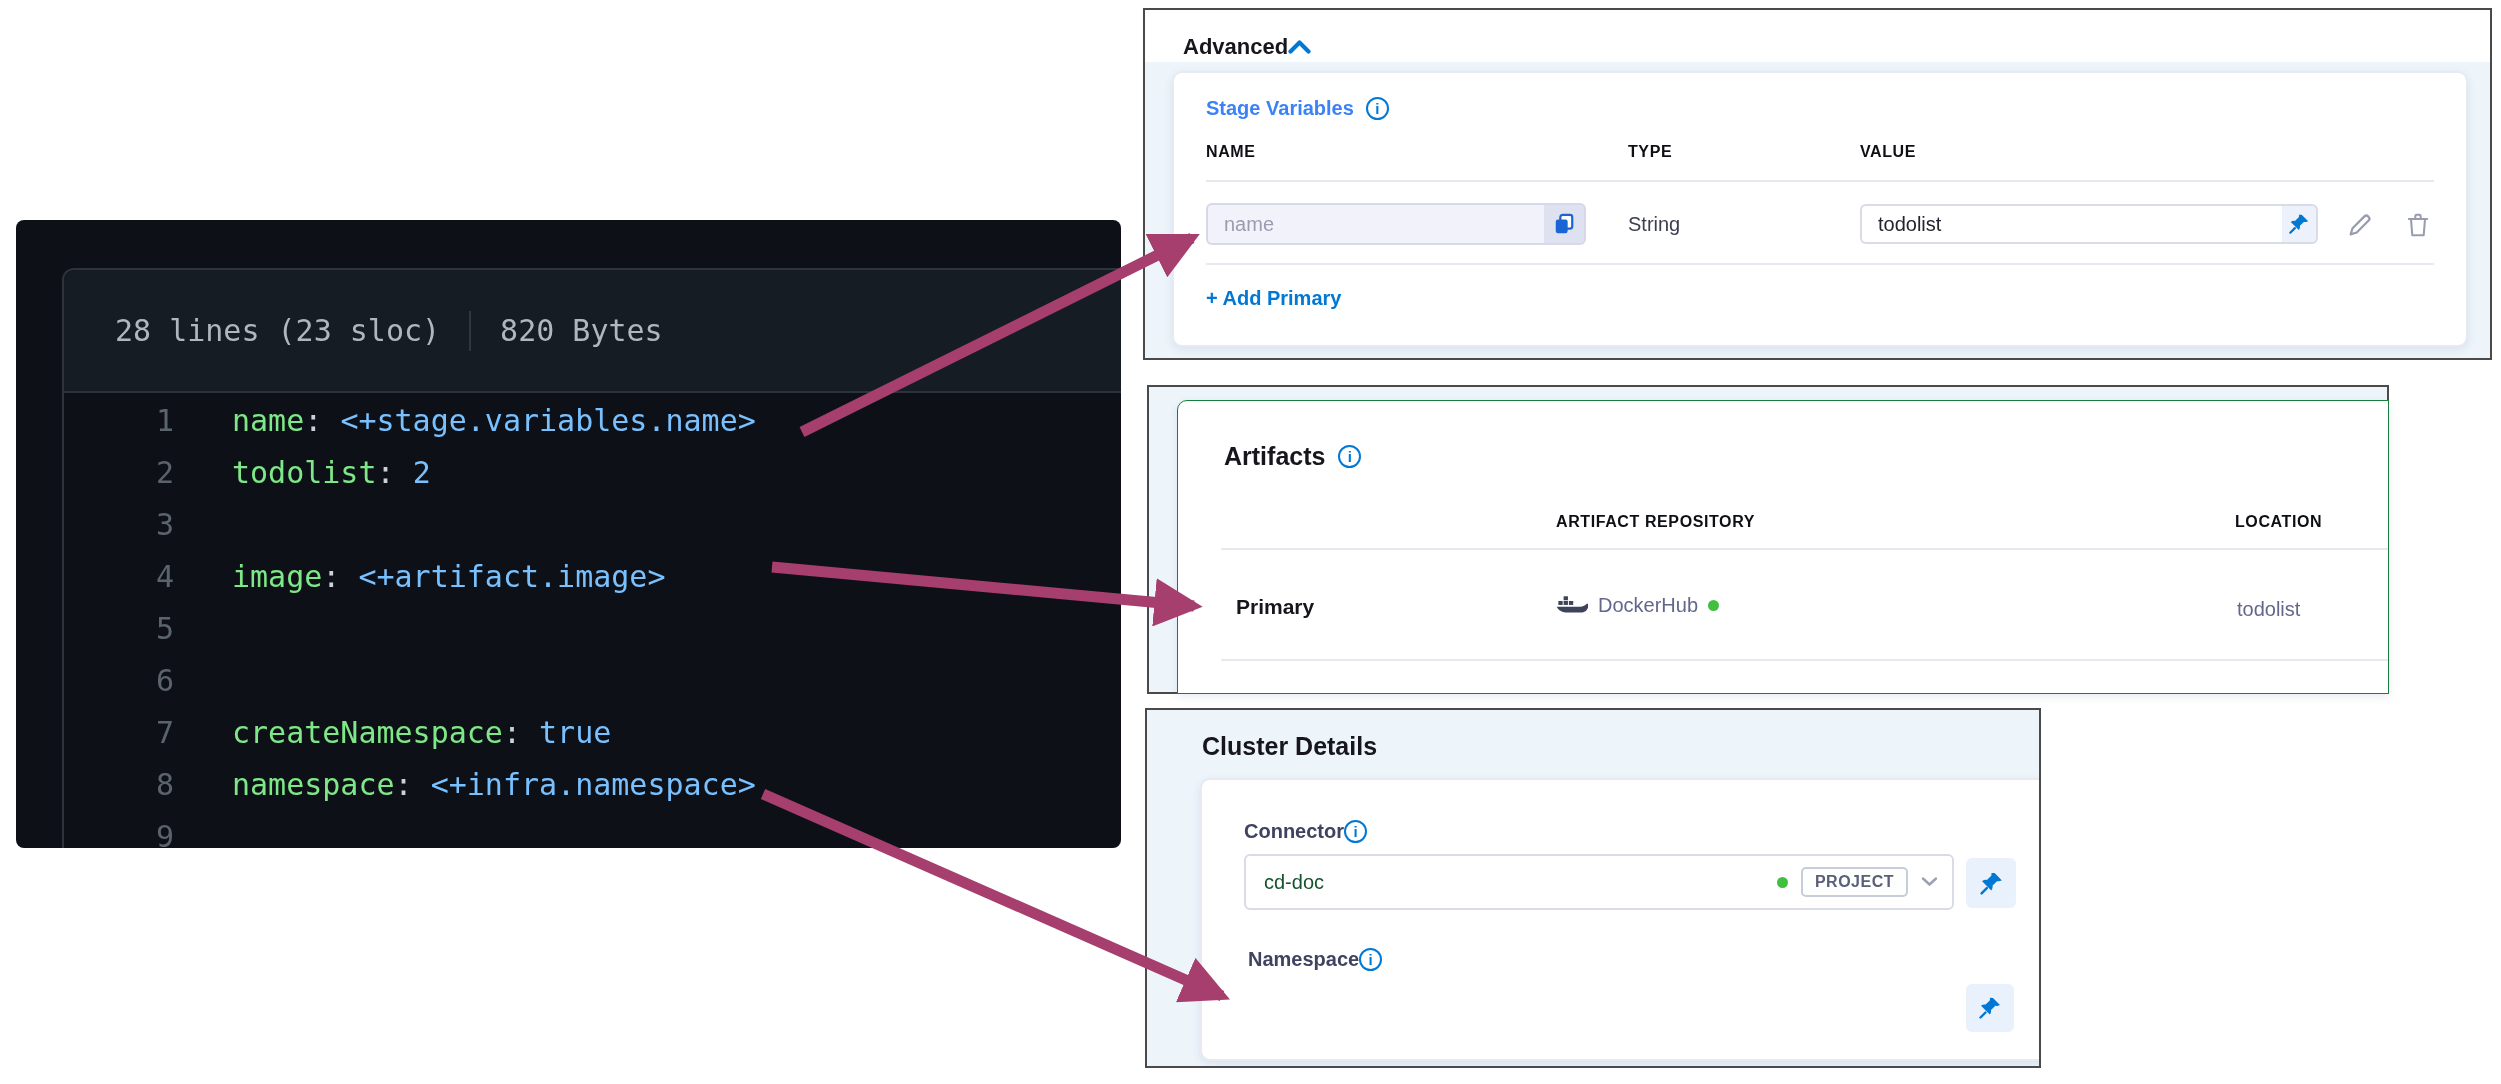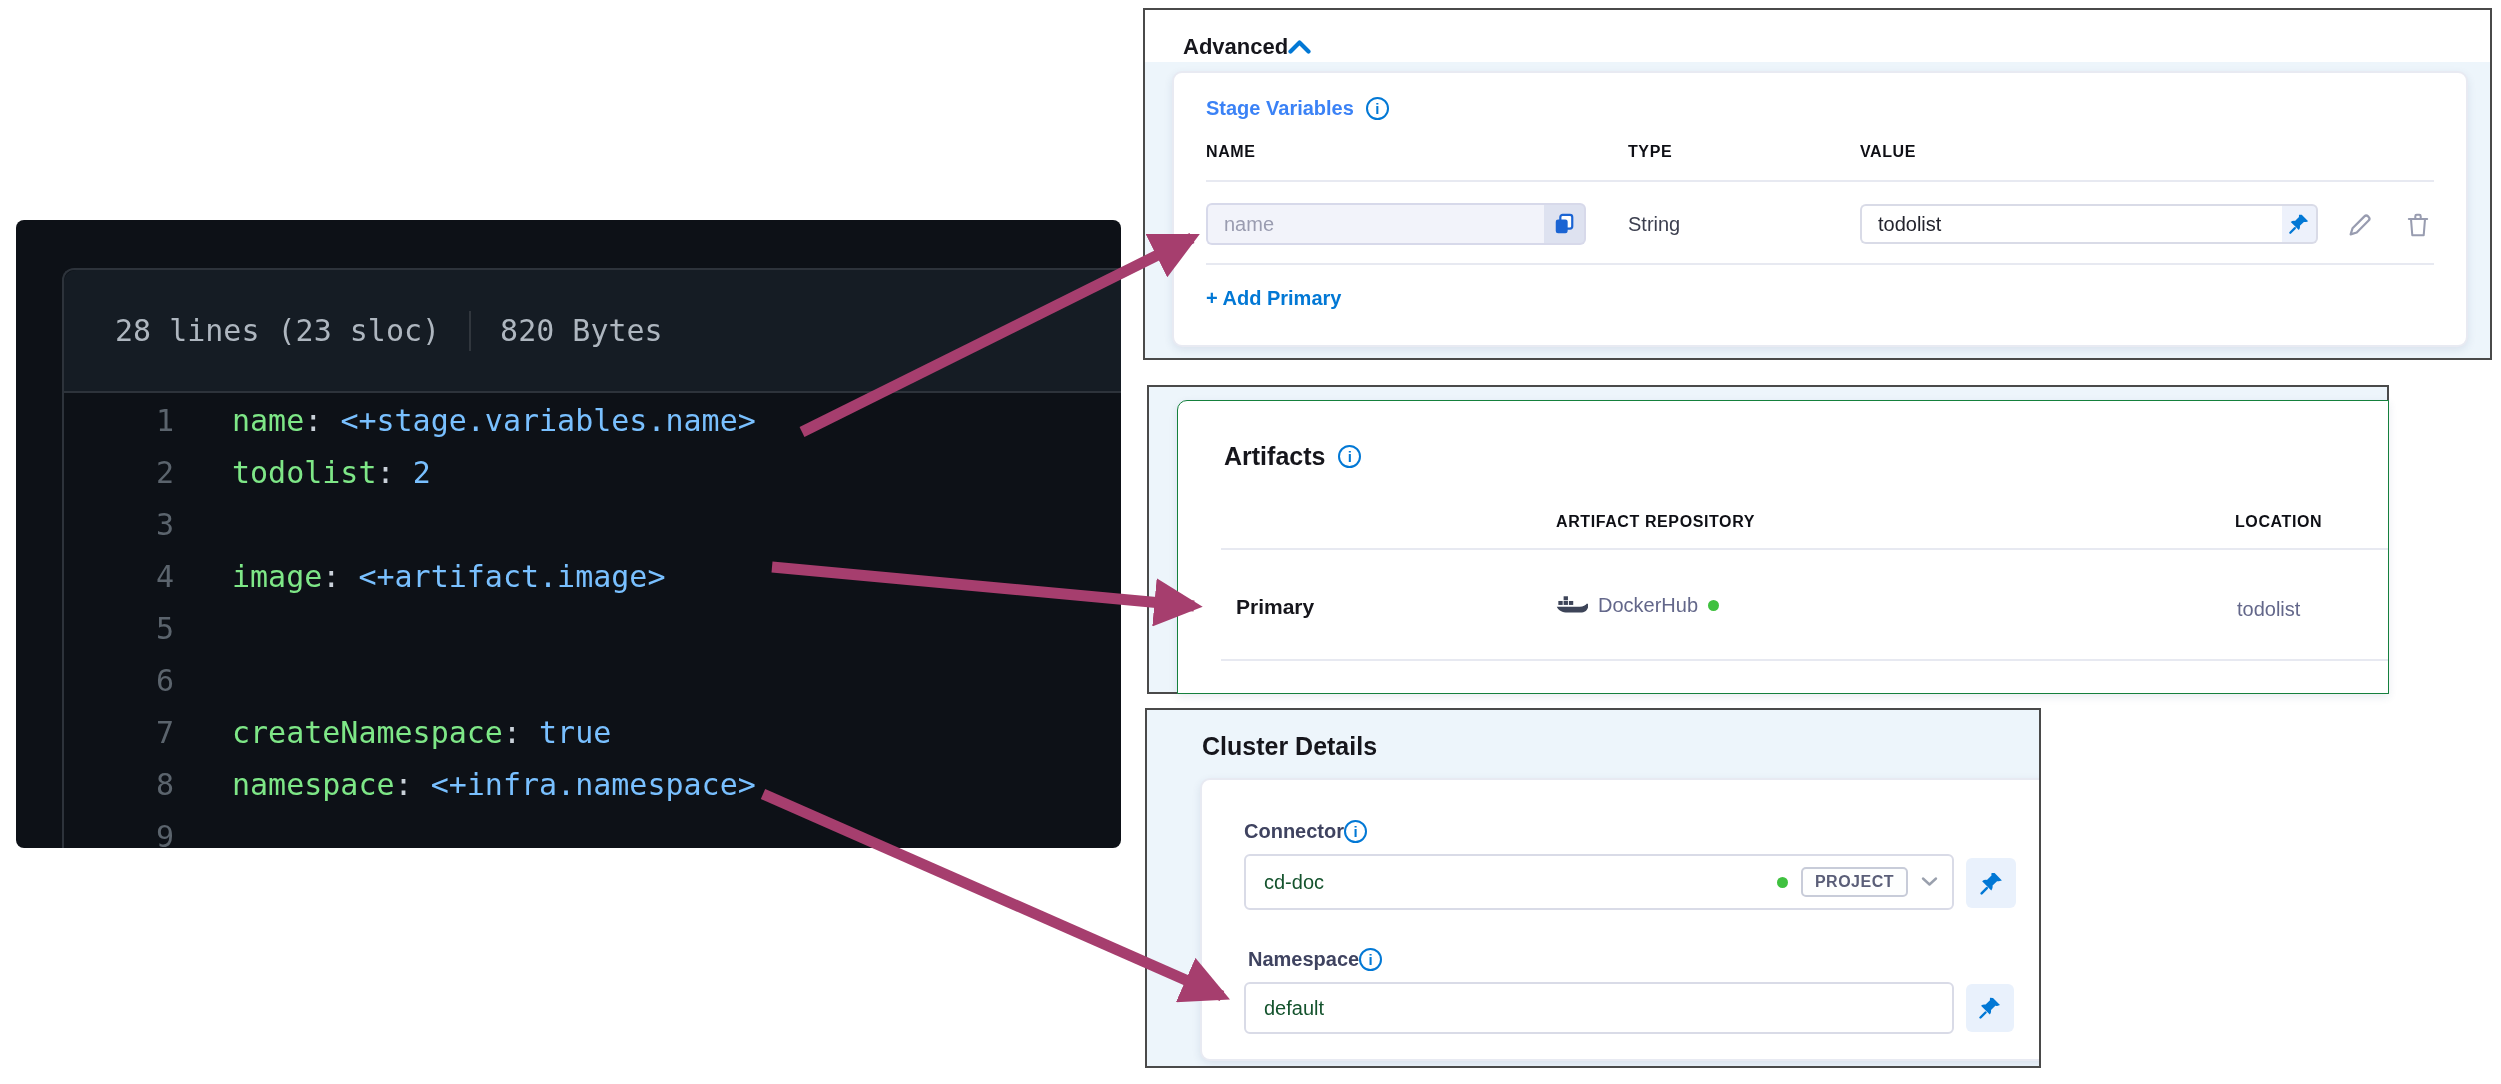--- a/index.html
+++ b/index.html
@@ -259,23 +259,20 @@
         <svg width="25" height="25" viewBox="0 0 24 24">
             <path d="M15 2l7 7-2.2.7c-.8.3-1.7.3-2.5.1L13 14c.3 1.6-.1 3.3-1.2 4.6L3 9.8C4.3 8.7 6 8.3 7.6 8.6L12 4.3c-.2-.8-.2-1.7.1-2.5L15 2z" fill="#0278d5"></path>
             <path d="M7.5 16.5 L2.5 21.5" stroke="#0278d5" stroke-width="2.4" stroke-linecap="round"></path>
           </svg>
       </button>
 
       <div class="field-label ns-label">
         <span>Namespace</span>
         <span class="info-icon"></span>
       </div>
-      <div class="text-input-row ns-input-row">
-        <input class="bare-input" type="text" readonly="" value="default" style="">
-      </div>
       <button class="pin-btn ns-pin">
         <svg width="24" height="24" viewBox="0 0 24 24">
             <path d="M15 2l7 7-2.2.7c-.8.3-1.7.3-2.5.1L13 14c.3 1.6-.1 3.3-1.2 4.6L3 9.8C4.3 8.7 6 8.3 7.6 8.6L12 4.3c-.2-.8-.2-1.7.1-2.5L15 2z" fill="#0278d5"></path>
             <path d="M7.5 16.5 L2.5 21.5" stroke="#0278d5" stroke-width="2.4" stroke-linecap="round"></path>
           </svg>
       </button>
     </div>
   </div>
 
   <svg class="arrows" viewBox="0 0 2501 1084">

